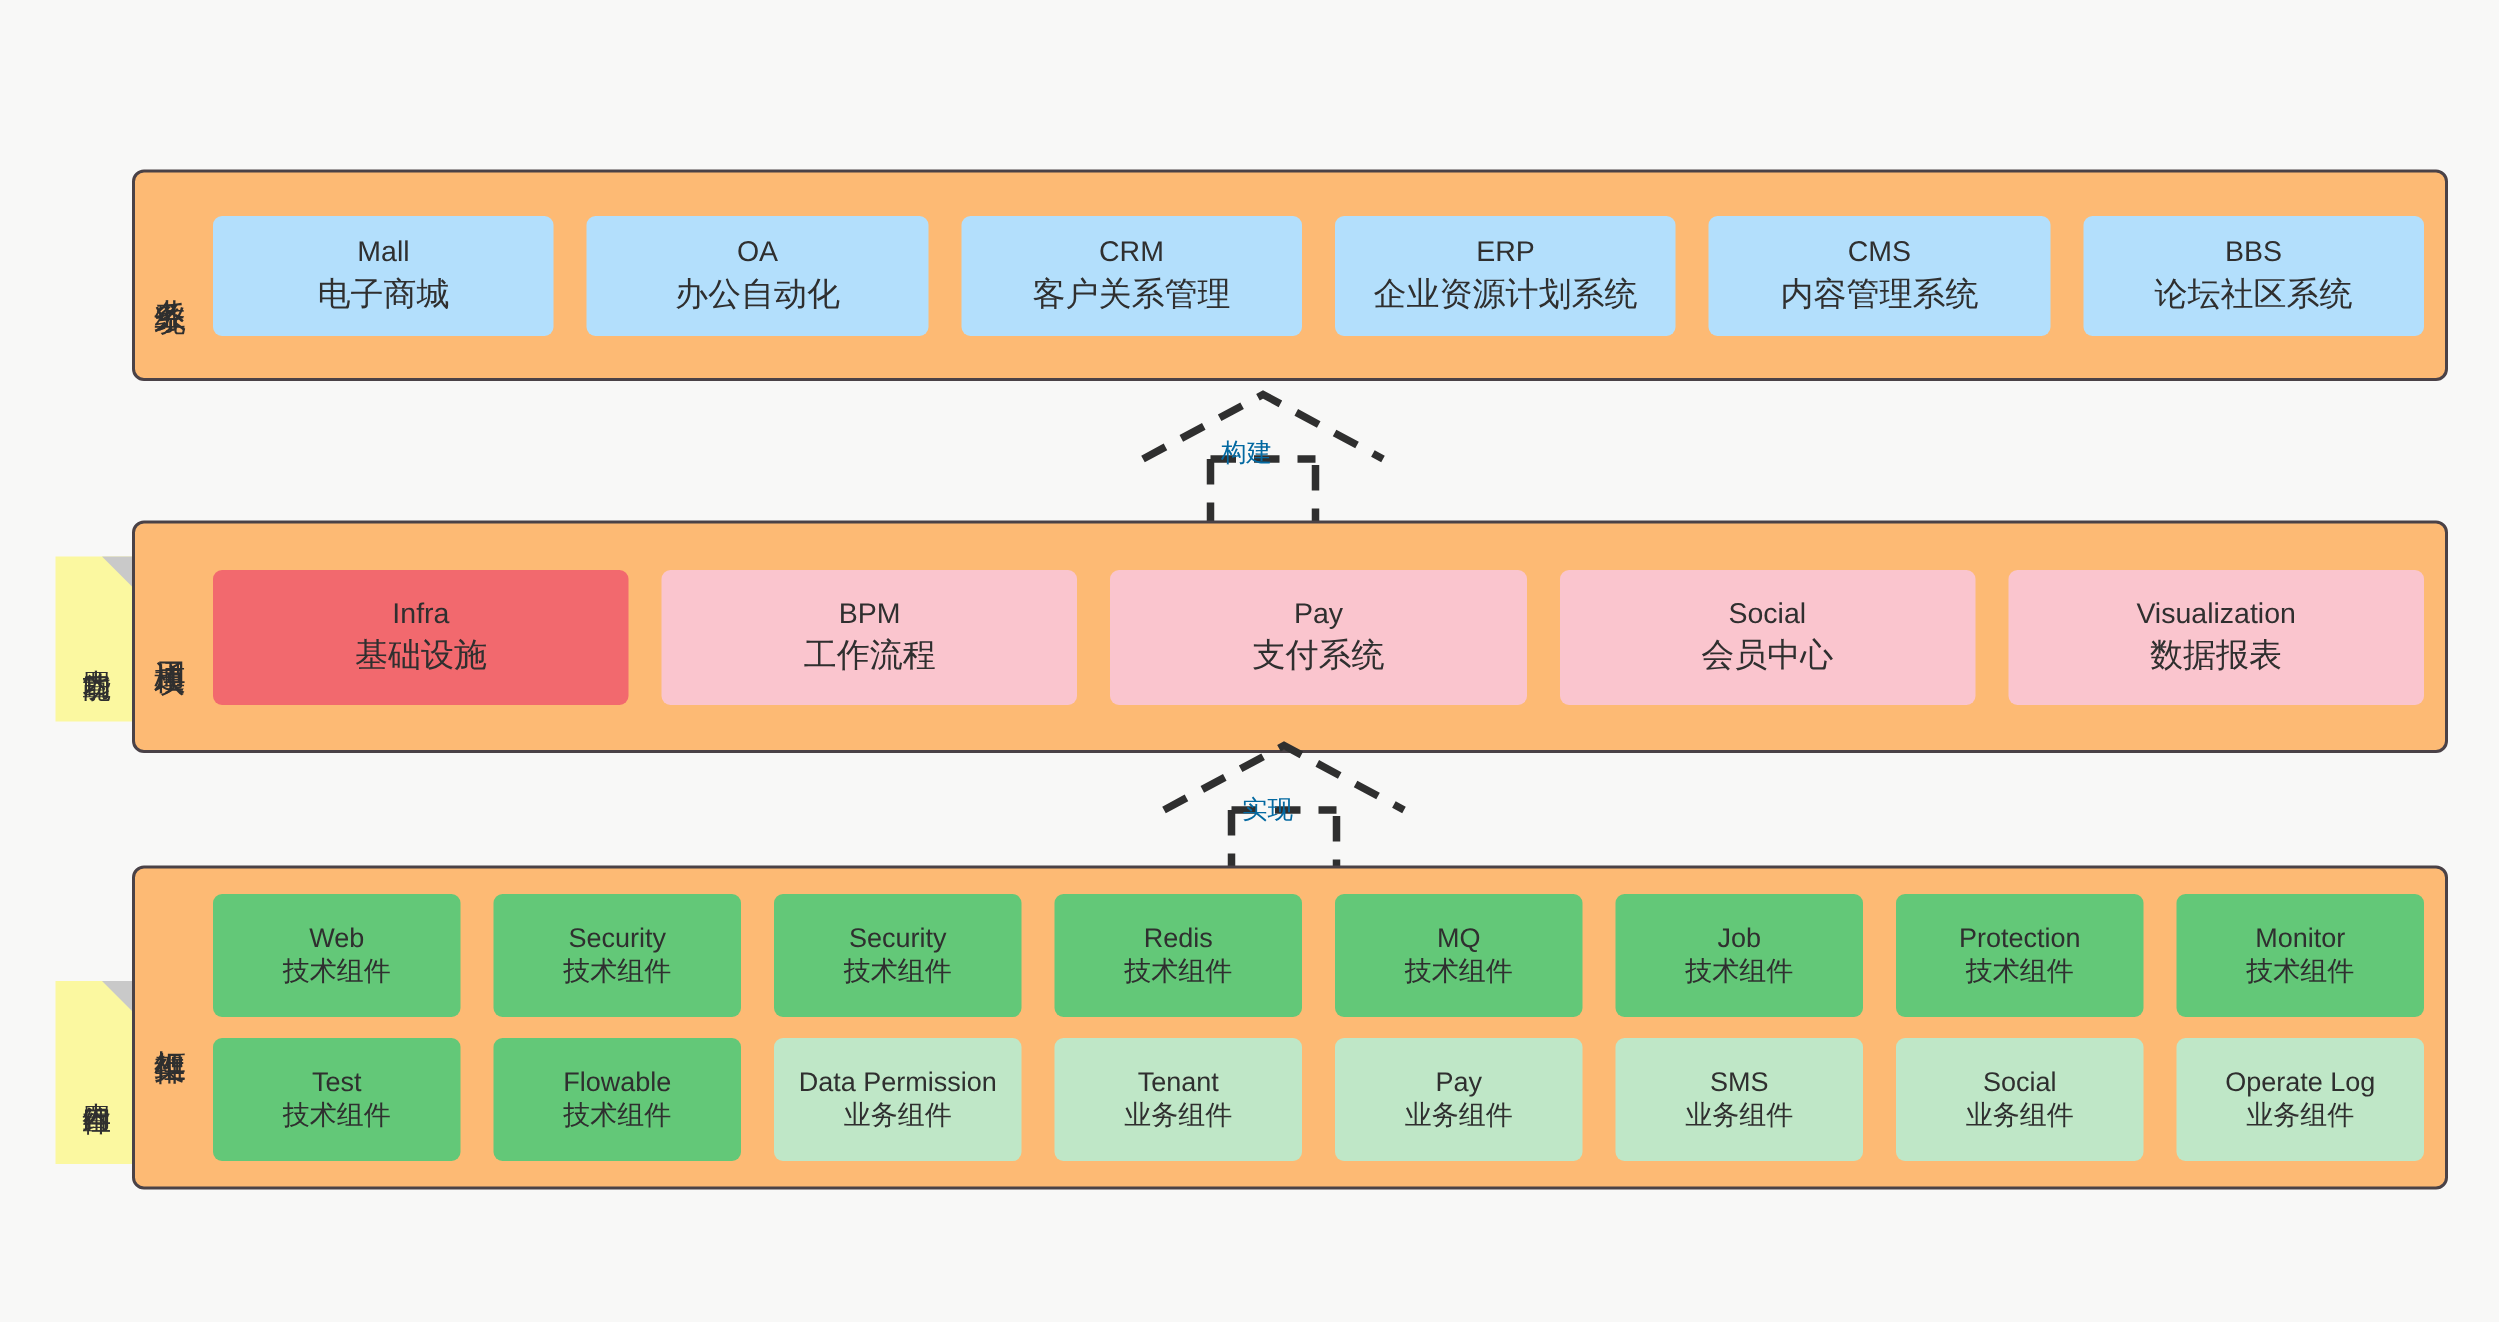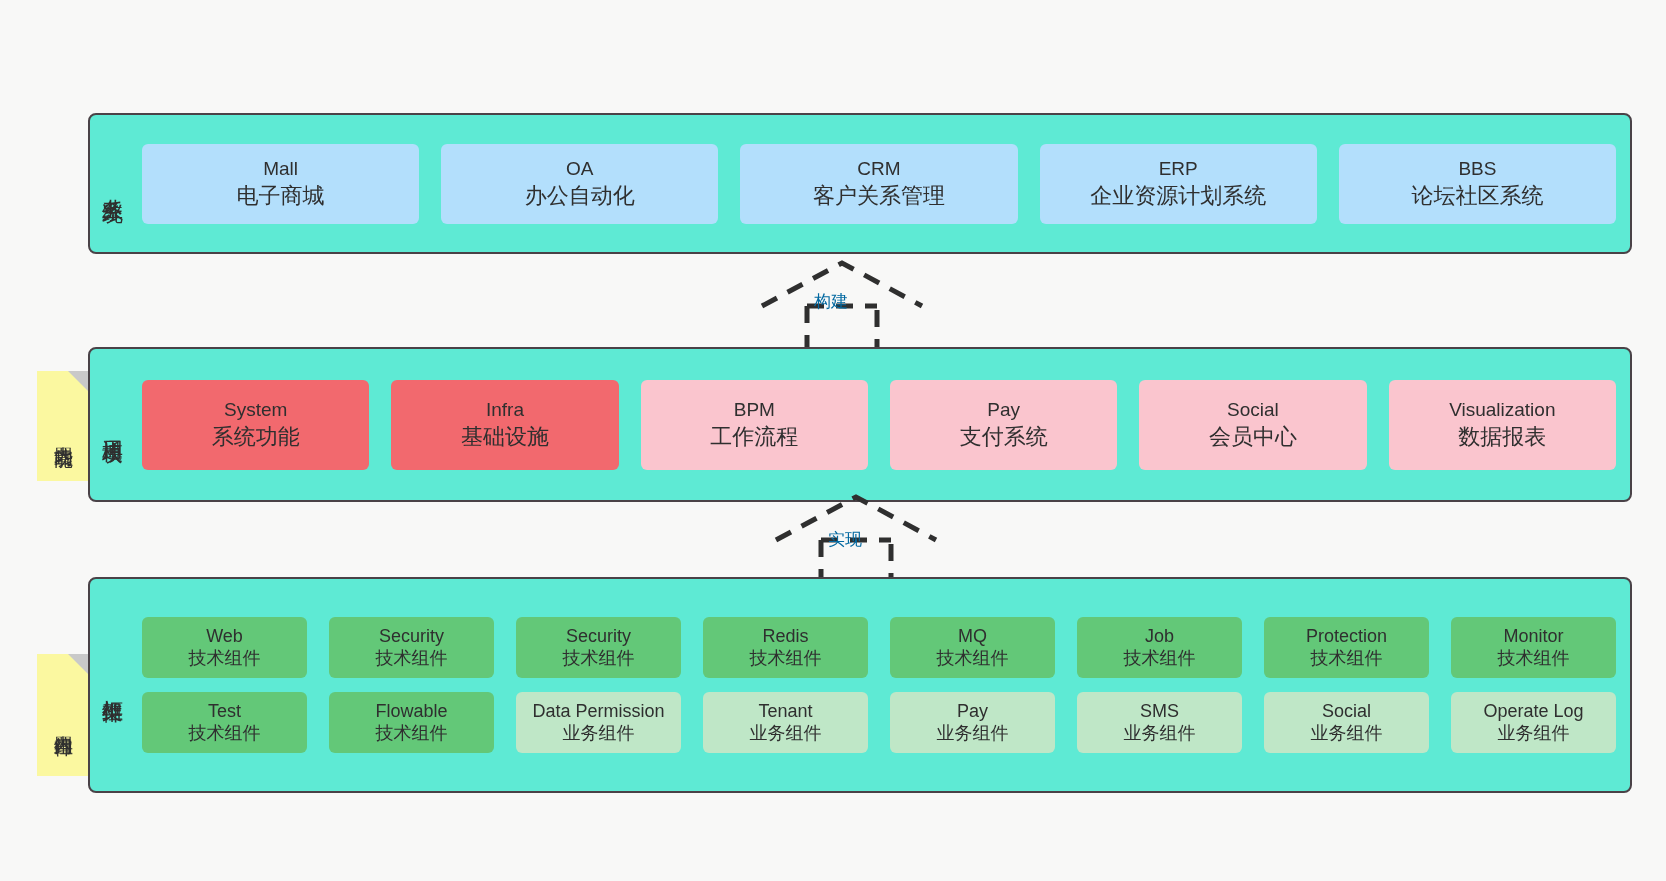--- a/index.html
+++ b/index.html
@@ -14,21 +14,21 @@
     overflow: hidden;
     font-family: "Liberation Sans", "DejaVu Sans", sans-serif;
     color: #333333;
     -webkit-font-smoothing: antialiased;
   }
 
   
   .layer {
     position: absolute;
     box-sizing: border-box;
-    background: #5eead4;
+    background: #fdba74;
     border: 2px solid #4a4247;
     border-radius: 8px;
     display: flex;
     flex-direction: row;
     align-items: stretch;
   }
   .layer-title {
     flex: 0 0 auto;
     width: 40px;
     display: flex;
@@ -89,21 +89,21 @@
   #layer-business { left: 88px; top: 113px; width: 1544px; height: 141px; }
   #layer-business .row { height: 80px; }
 
   
   #layer-common { left: 88px; top: 347px; width: 1544px; height: 155px; }
   #layer-common .row { height: 90px; }
 
   
   #layer-framework { left: 88px; top: 577px; width: 1544px; height: 216px; }
   #layer-framework .layer-body { gap: 14px; padding-top: 12px; padding-bottom: 12px; }
-  #layer-framework .row { height: 61px; }
+  #layer-framework .row { height: 82px; }
   #layer-framework .row .card { }
   #layer-framework .card .en,
   #layer-framework .card .cn { font-size: 18px; line-height: 1.22; }
 
   
   .note {
     position: absolute;
     box-sizing: border-box;
     background: #fbf8a0;
     display: flex;
@@ -162,20 +162,24 @@
       </div>
       <div class="card c-blue">
         <span class="en">CRM</span>
         <span class="cn">客户关系管理</span>
       </div>
       <div class="card c-blue">
         <span class="en">ERP</span>
         <span class="cn">企业资源计划系统</span>
       </div>
       <div class="card c-blue">
+        <span class="en">CMS</span>
+        <span class="cn">内容管理系统</span>
+      </div>
+      <div class="card c-blue">
         <span class="en">BBS</span>
         <span class="cn">论坛社区系统</span>
       </div>
     </div>
   </div>
 </div>
 
 <div class="arrow" id="arrow-build">
   <svg width="180" height="98" viewBox="0 0 180 98">
     <path d="M 10 48 L 90 5 L 170 48" fill="none" stroke="#2f2f2f" stroke-width="5" stroke-dasharray="17,12" stroke-linecap="butt"></path>
@@ -188,24 +192,20 @@
 <div class="note" id="note-functions">
   <span class="fold"></span>
   <span>内置功能</span>
 </div>
 
 <div class="layer" id="layer-common">
   <div class="layer-title">通用模块</div>
   <div class="layer-body">
     <div class="row">
       <div class="card c-red">
-        <span class="en">System</span>
-        <span class="cn">系统功能</span>
-      </div>
-      <div class="card c-red">
         <span class="en">Infra</span>
         <span class="cn">基础设施</span>
       </div>
       <div class="card c-pink">
         <span class="en">BPM</span>
         <span class="cn">工作流程</span>
       </div>
       <div class="card c-pink">
         <span class="en">Pay</span>
         <span class="cn">支付系统</span>

